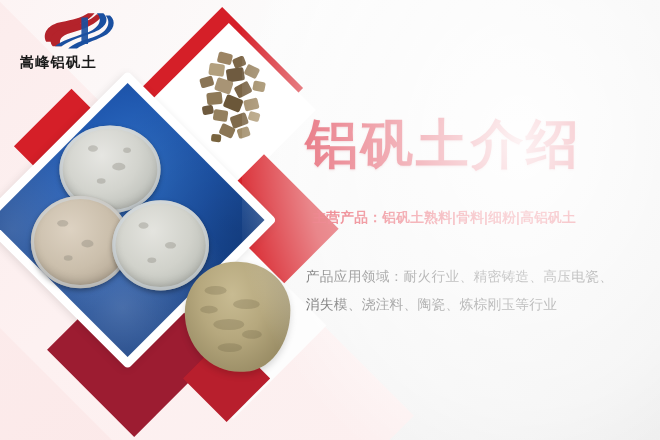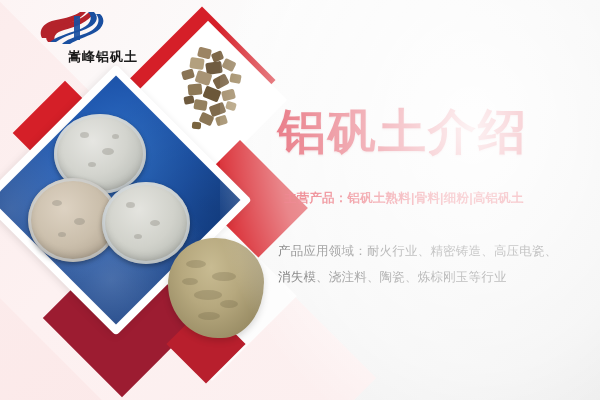--- a/index.html
+++ b/index.html
@@ -145,21 +145,21 @@
   .logo {
     position: absolute;
     left: 18px; top: 8px;
     width: 120px; height: 60px;
   }
   .logo-mark { position: absolute; left: 16px; top: 0; width: 72px; height: 38px; }
   .logo-text {
     position: absolute;
     left: 0; top: 40px;
     width: 120px;
-    text-align: right;
+    text-align: left;
     font-size: 13px;
     font-weight: bold;
     letter-spacing: 1px;
     color: #1a1a1a;
     white-space: nowrap;
   }
 
   
   .content {
     position: absolute;

